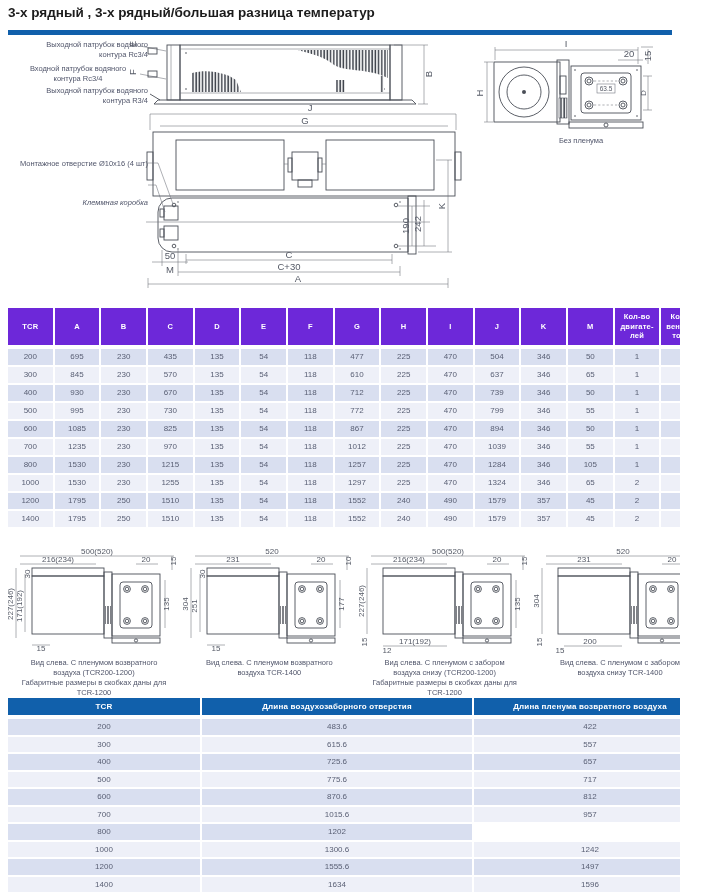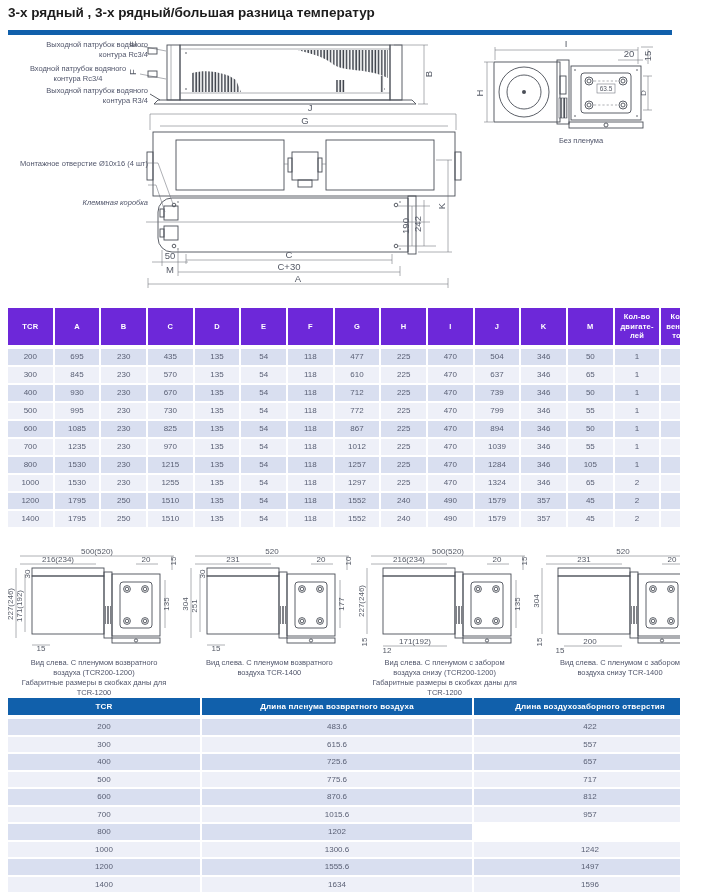--- a/index.html
+++ b/index.html
@@ -606,22 +606,22 @@
         <text class="dim" x="26" y="107" text-anchor="middle">15</text>
       </svg>
       <div class="caption">Вид слева. С пленумом с забором
 воздуха снизу TCR-1400</div>
     </div>
   </div>
 
   <div class="t2">
     <div class="t2-head">
       <div class="th">TCR</div>
+      <div class="th">Длина воздухозаборного отверстия</div>
       <div class="th">Длина пленума возвратного воздуха</div>
-      <div class="th">Длина воздухозаборного отверстия</div>
     </div>
     <div class="t2-body">
     <div class="t2-row">
       <span class="td">200</span>
       <span class="td">483.6</span>
       <span class="td">422</span>
     </div>
 
     <div class="t2-row">
       <span class="td">300</span>

